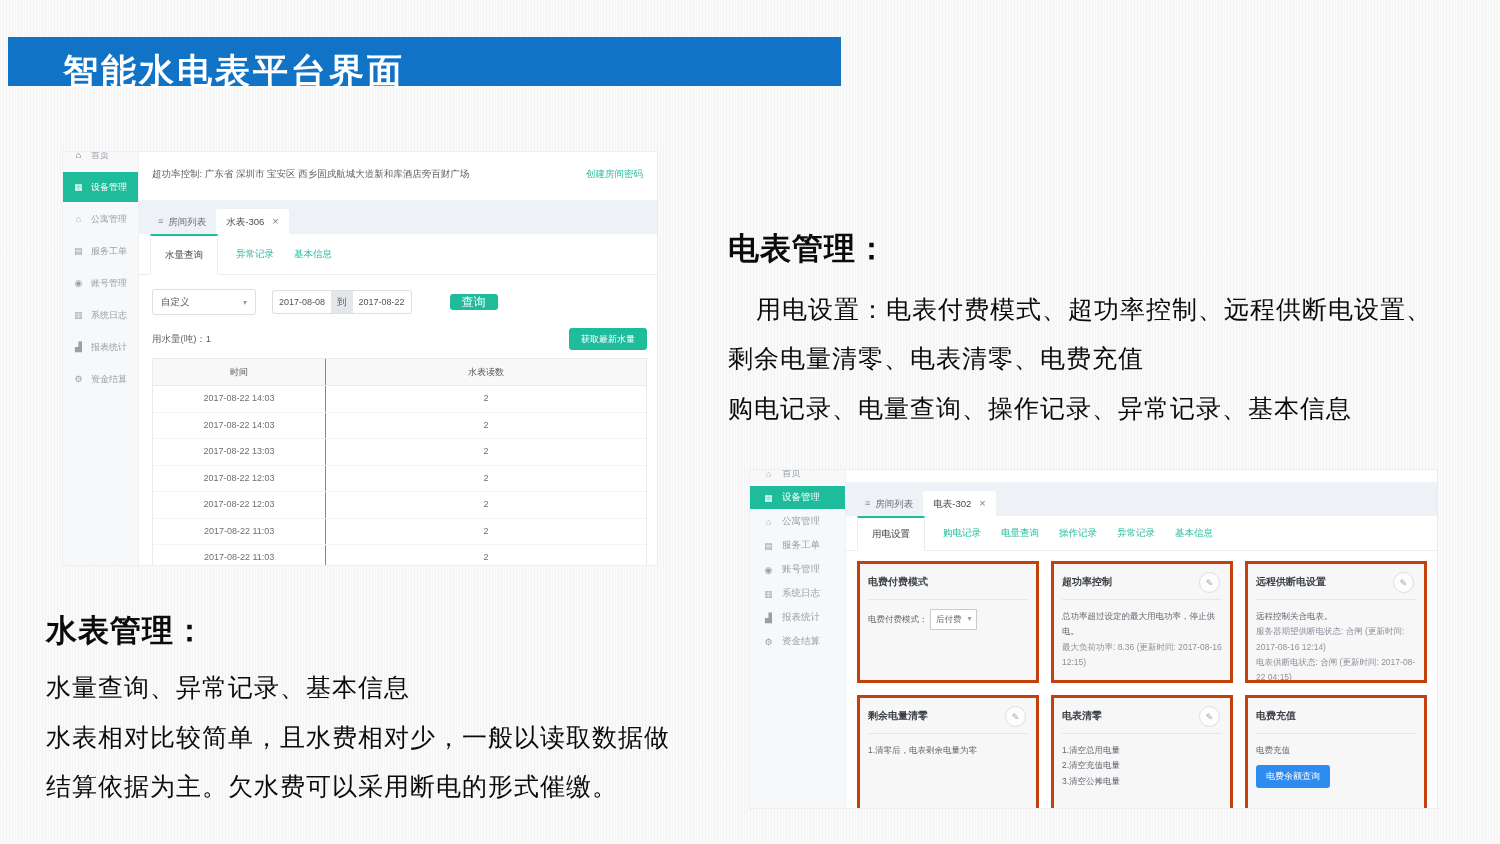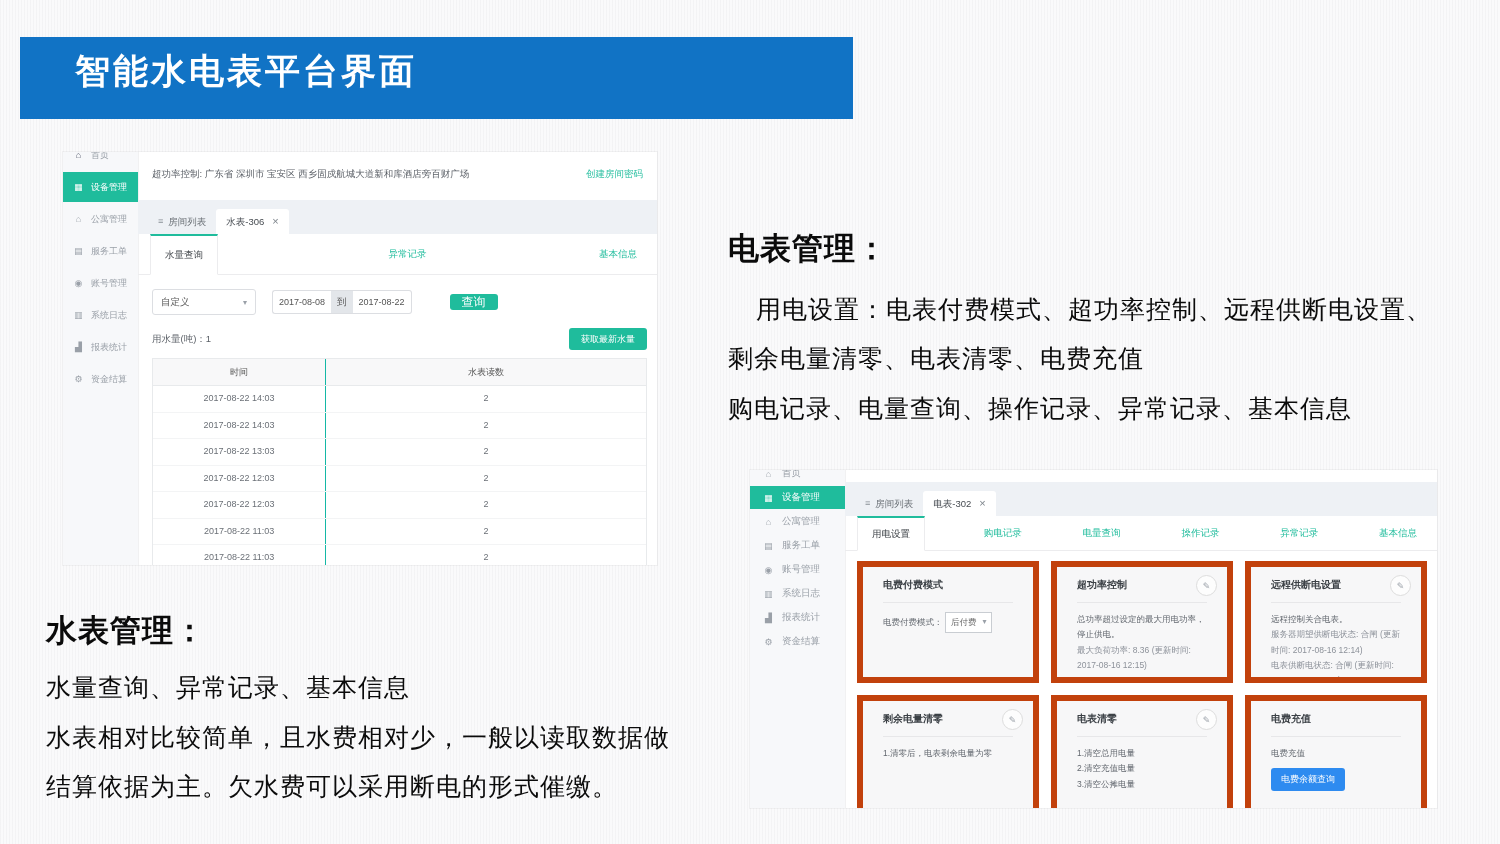--- a/index.html
+++ b/index.html
@@ -3,21 +3,21 @@
 <meta charset="utf-8">
 <style>
   html,body{margin:0;padding:0;}
   body{
     width:1500px;height:844px;position:relative;overflow:hidden;
     font-family:"Liberation Sans",sans-serif;
     background-color:#fafafb;
     background-image:repeating-linear-gradient(90deg,rgba(120,120,130,.05) 0 1px,transparent 1px 3px);
   }
   
-  .banner{position:absolute;left:20px;top:37px;width:833px;height:82px;background:#1173c5;}
+  .banner{position:absolute;left:8px;top:37px;width:833px;height:49px;background:#1173c5;}
   .banner span{display:block;margin-left:55px;line-height:67px;font-size:35px;font-weight:bold;color:#fff;letter-spacing:3px;}
   
   .note{position:absolute;color:#0b0b0b;white-space:nowrap;}
   .note-h{font-size:31px;font-weight:bold;letter-spacing:1px;}
   .note-l{font-size:25px;letter-spacing:1px;}
   
   .app{position:absolute;background:#fff;box-shadow:0 0 0 1px rgba(0,0,0,.04);overflow:hidden;}
   .water-app{left:63px;top:152px;width:594px;height:413px;}
   .electric-app{left:750px;top:470px;width:687px;height:338px;}
   .side{position:absolute;left:0;top:0;bottom:0;background:#f7f8fa;border-right:1px solid #f1f1f2;overflow:hidden;}
@@ -40,21 +40,21 @@
   .addr{position:absolute;left:14px;top:16px;font-size:9.5px;color:#5a5f66;}
   .link{position:absolute;right:14px;top:16px;font-size:9.5px;color:#2cc0a2;cursor:pointer;}
   
   .tabstrip{height:34px;background:#eef1f5;display:flex;align-items:flex-end;padding-left:10px;}
   .electric-app .tabstrip{margin-top:12px;}
   .tab{height:25px;line-height:25px;font-size:9.5px;color:#6a7076;padding:0 10px;display:flex;align-items:center;gap:5px;cursor:pointer;}
   .tab.active{background:#fff;color:#454a50;border-radius:3px 3px 0 0;}
   .ticon{font-size:9px;color:#8a9097;}
   .close{color:#7d848b;font-size:11px;margin-left:3px;}
   
-  .subtabs{display:flex;align-items:stretch;border-bottom:1px solid #ececee;padding-left:12px;position:relative;justify-content:space-between;}
+  .subtabs{display:flex;align-items:stretch;border-bottom:1px solid #ececee;padding-left:12px;position:relative;}
   .water-app .subtabs{height:40px;}
   .electric-app .subtabs{height:34px;}
   .subtab{font-size:9.5px;color:#1fbc9c;display:flex;align-items:center;margin-right:20px;cursor:pointer;}
   .subtab.active{border:1px solid #ececee;border-bottom:1px solid #fff;border-top:2px solid #1fbc9c;background:#fff;color:#3c4146;padding:0 14px;margin:0 18px -1px 0;}
   
   .filters{display:flex;align-items:center;margin:14px 0 0 14px;}
   .select{width:86px;height:24px;border:1px solid #dcdee2;border-radius:3px;display:flex;align-items:center;justify-content:space-between;padding:0 8px;font-size:9.5px;color:#555;background:#fff;margin-right:16px;cursor:pointer;}
   .caret{color:#9aa0a8;font-size:8px;}
   .dateinput{width:58px;height:22px;border:1px solid #dcdee2;display:flex;align-items:center;justify-content:center;font-size:9px;color:#555;background:#fff;cursor:text;}
   .dateinput.first{border-radius:3px 0 0 3px;border-right:none;}
@@ -66,21 +66,21 @@
   .usagerow .greenbtn{margin-left:0;height:22px;font-size:9px;}
   
   .wtable{margin:0 10px 0 14px;border:1px solid #e8eaec;font-size:9px;color:#6b7077;}
   .thead{display:flex;background:#f8f8f9;height:26px;line-height:26px;color:#555;border-bottom:1px solid #e8eaec;}
   .trow{display:flex;height:25.5px;line-height:25.5px;border-bottom:1px solid #f3f4f5;}
   .trow:last-child{border-bottom:none;}
   .c1{width:35%;text-align:center;border-right:1px solid #14b8a6;}
   .c2{width:65%;text-align:center;}
   
   .cardgrid{display:grid;grid-template-columns:1fr 1fr 1fr;grid-template-rows:122px 120px;gap:12px;margin:10px 10px 0 12px;}
-  .card{background:#f7f7f8;border:6px solid #c2410c;padding:9px 20px;position:relative;overflow:hidden;}
+  .card{background:#f7f7f8;border:3px solid #c2410c;padding:9px 8px;position:relative;overflow:hidden;}
   .card h4{margin:2px 0 0;font-size:10px;color:#3c4146;font-weight:bold;}
   .editbtn{position:absolute;right:10px;top:8px;width:19px;height:19px;border:1px solid #ddd;border-radius:50%;background:#fdfdfd;color:#9aa0a8;font-size:9px;display:flex;align-items:center;justify-content:center;cursor:pointer;}
   .carddiv{border-top:1px solid #e7e7e9;margin:10px 0 9px;}
   .cardtext{font-size:8.5px;color:#8d929a;line-height:1.8;}
   .cardtext.dark{color:#63686f;}
   .selmini{display:inline-flex;border:1px solid #c9cdd2;background:#fff;padding:2px 5px;font-size:8.5px;color:#666;align-items:center;gap:6px;cursor:pointer;}
   .bluebtn{background:#2e8bf0;color:#fff;border:none;border-radius:3px;font-size:9px;padding:5px 10px;margin-top:7px;font-family:inherit;cursor:pointer;}
 </style>
 </head>
 <body>

